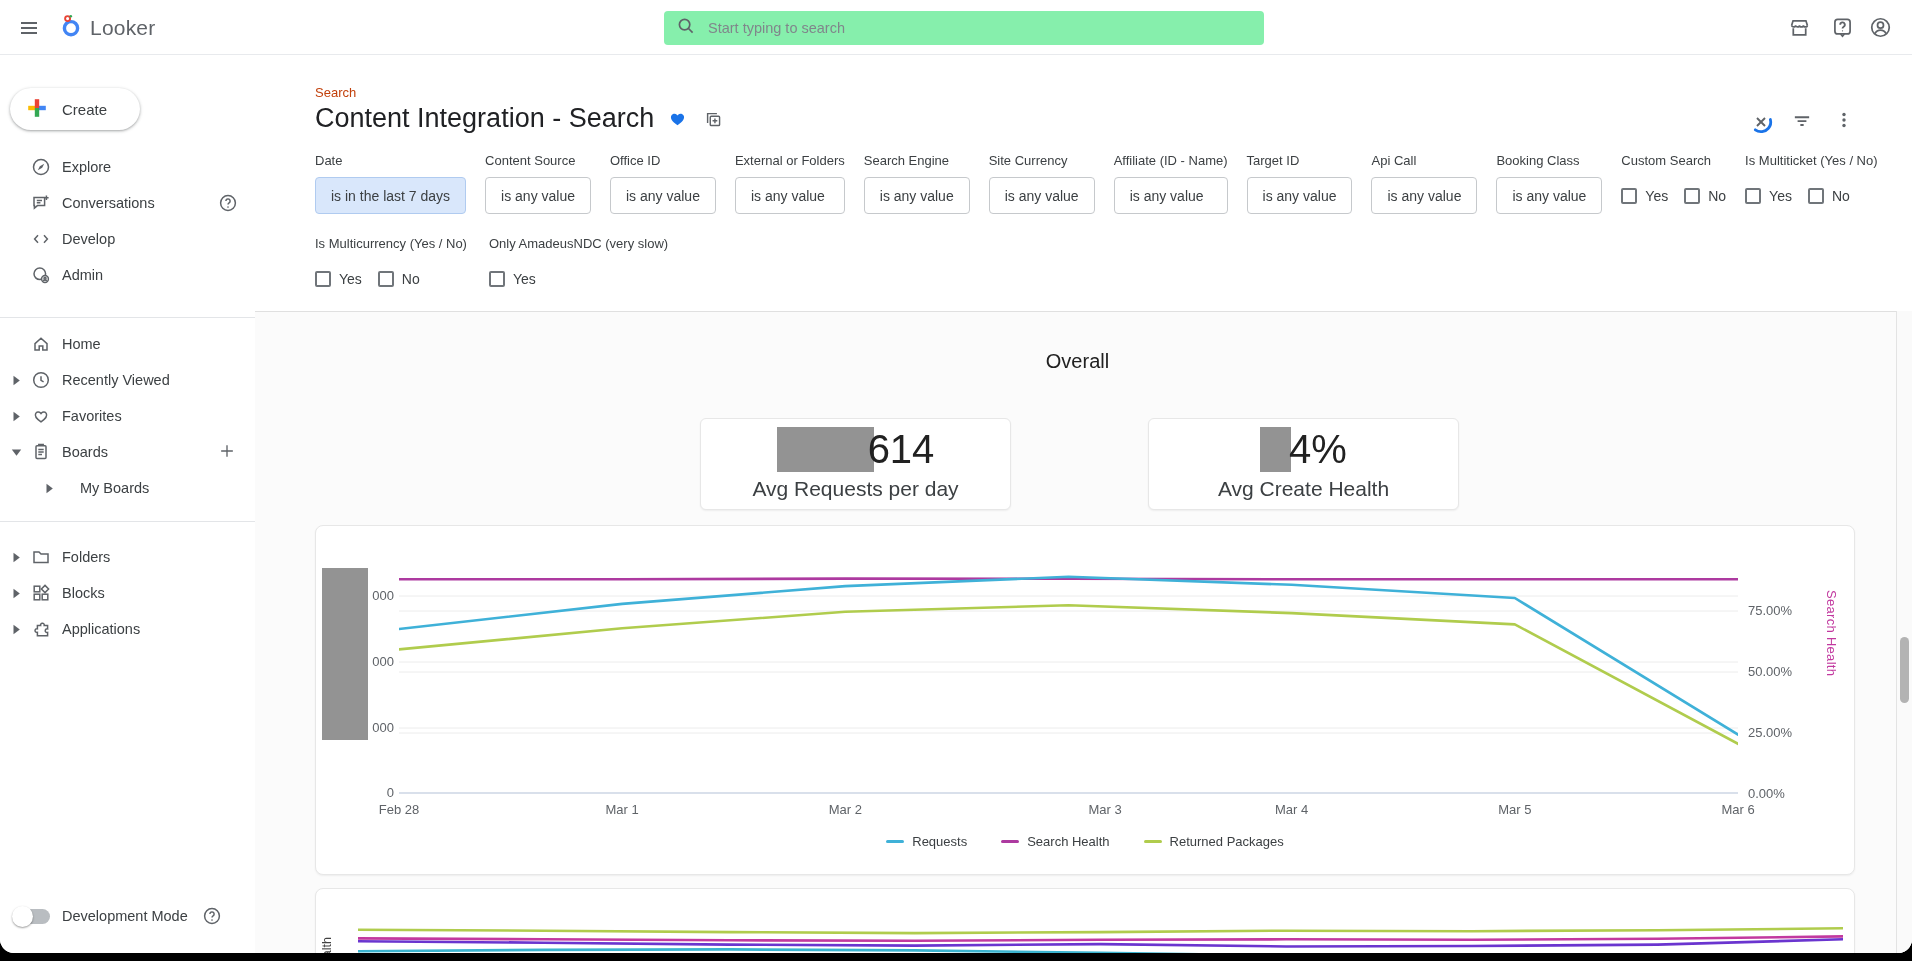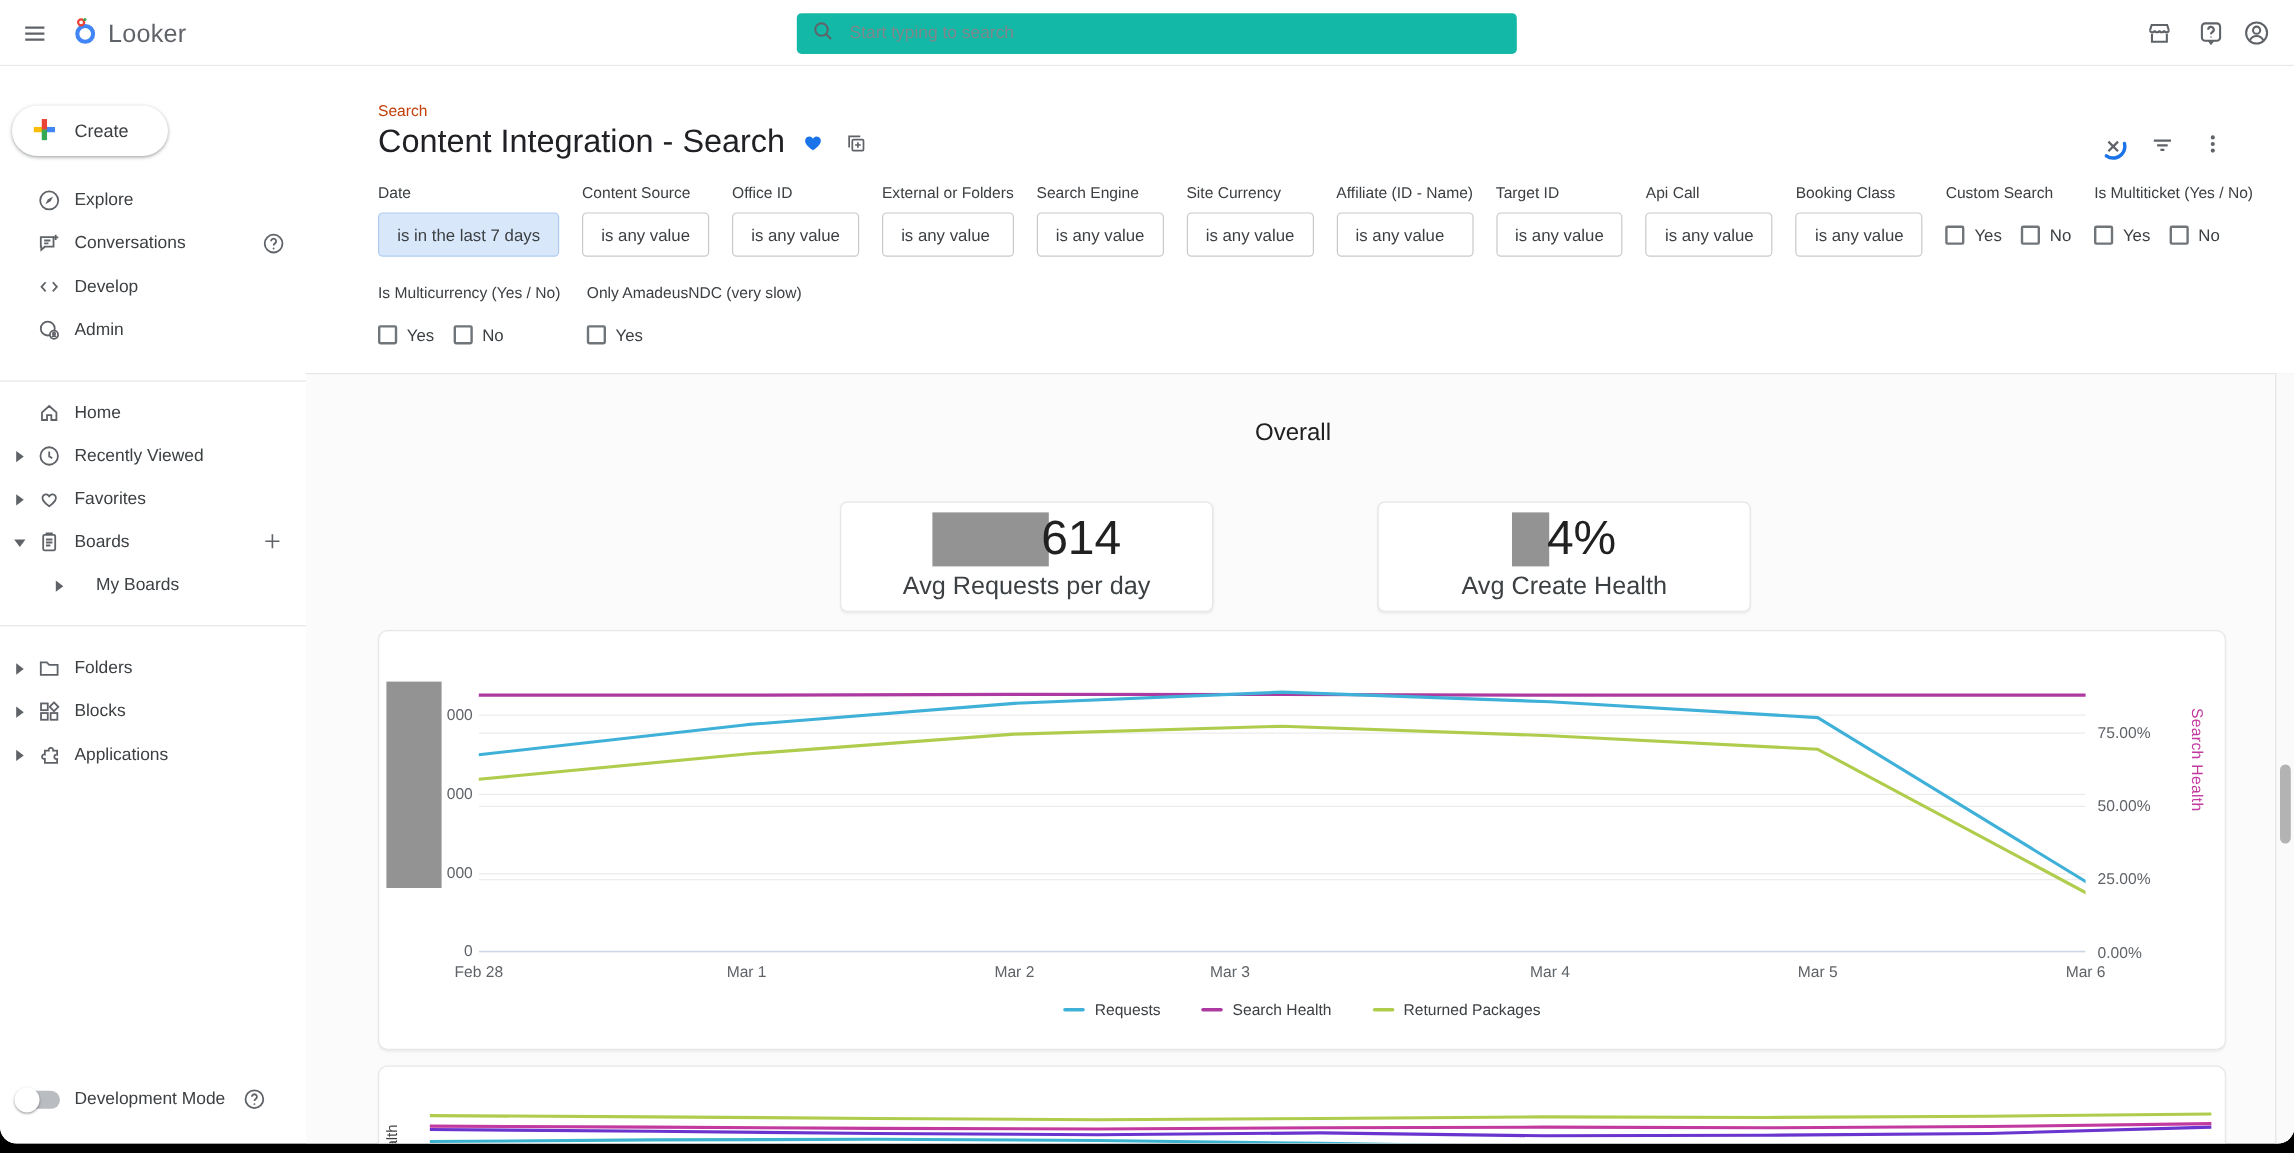--- a/index.html
+++ b/index.html
@@ -5,21 +5,21 @@
   html,body{margin:0;padding:0;background:#000;}
   *{box-sizing:border-box;}
   .screen{position:relative;width:1912px;height:961px;background:#000;font-family:"Liberation Sans",sans-serif;overflow:hidden;}
   .app{position:absolute;left:0;top:0;right:0;bottom:8px;background:#fff;border-radius:0 0 14px 14px;overflow:hidden;}
 
   
   .topbar{position:absolute;left:0;top:0;right:0;height:55px;background:#fff;border-bottom:1px solid #e8eaed;}
   .hamburger{position:absolute;left:16px;top:15px;width:26px;height:26px;border:0;background:none;cursor:pointer;padding:2px;}
   .brand{position:absolute;left:58px;top:13px;display:flex;align-items:center;gap:6px;}
   .brand-text{font-size:21px;color:#5f6368;letter-spacing:.2px;}
-  .searchbox{position:absolute;left:664px;top:11px;width:600px;height:34px;background:#14b8a6;border-radius:4px;display:flex;align-items:center;padding:0 12px;gap:10px;}
+  .searchbox{position:absolute;left:664px;top:11px;width:600px;height:34px;background:#86efac;border-radius:4px;display:flex;align-items:center;padding:0 12px;gap:10px;}
   .searchbox input{border:0;background:transparent;outline:none;font-size:14.5px;color:#3c4043;flex:1;font-family:"Liberation Sans",sans-serif;}
   .searchbox input::placeholder{color:#80868b;}
   .tb-ico{position:absolute;top:16px;width:24px;height:24px;border:0;background:none;padding:0;cursor:pointer;color:#5f6368;}
 
   
   .sidebar{position:absolute;left:0;top:55px;width:255px;bottom:0;background:#fff;}
   .create-btn{position:absolute;left:10px;top:33px;width:130px;height:42px;border-radius:21px;background:#fff;border:0;box-shadow:0 1px 2px rgba(60,64,67,.3),0 1px 3px 1px rgba(60,64,67,.15);display:flex;align-items:center;gap:14px;padding:0 0 0 16px;cursor:pointer;}
   .create-label{font-size:15px;color:#3c4043;}
   .side-group{position:absolute;left:0;right:0;}
   .side-item{position:relative;height:36px;display:flex;align-items:center;cursor:pointer;}
@@ -473,21 +473,21 @@
               <div class="ylab" style="left: 8px; top: 127.989px;">000</div>
               <div class="ylab" style="left: 8px; top: 193.994px;">000</div>
               <div class="ylab" style="left: 8px; top: 259px;">0</div>
               <div class="rlab" style="top: 77.0157px;">75.00%</div>
               <div class="rlab" style="top: 138.01px;">50.00%</div>
               <div class="rlab" style="top: 199.005px;">25.00%</div>
               <div class="rlab" style="top: 260px;">0.00%</div>
               <div class="xlab" style="left: 83px;">Feb 28</div>
               <div class="xlab" style="left: 306.167px;">Mar 1</div>
               <div class="xlab" style="left: 529.333px;">Mar 2</div>
-              <div class="xlab" style="left: 709px;">Mar 3</div>
+              <div class="xlab" style="left: 789px;">Mar 3</div>
               <div class="xlab" style="left: 975.667px;">Mar 4</div>
               <div class="xlab" style="left: 1198.83px;">Mar 5</div>
               <div class="xlab" style="left: 1422px;">Mar 6</div>
             </div>
         <div class="raxis-title">Search Health</div>
         <div class="legend" id="legend1">
               <div class="leg-item">
                 <span class="leg-swatch" style="background:#3fb1d8"></span>
                 <span class="leg-label">Requests</span>
               </div>

